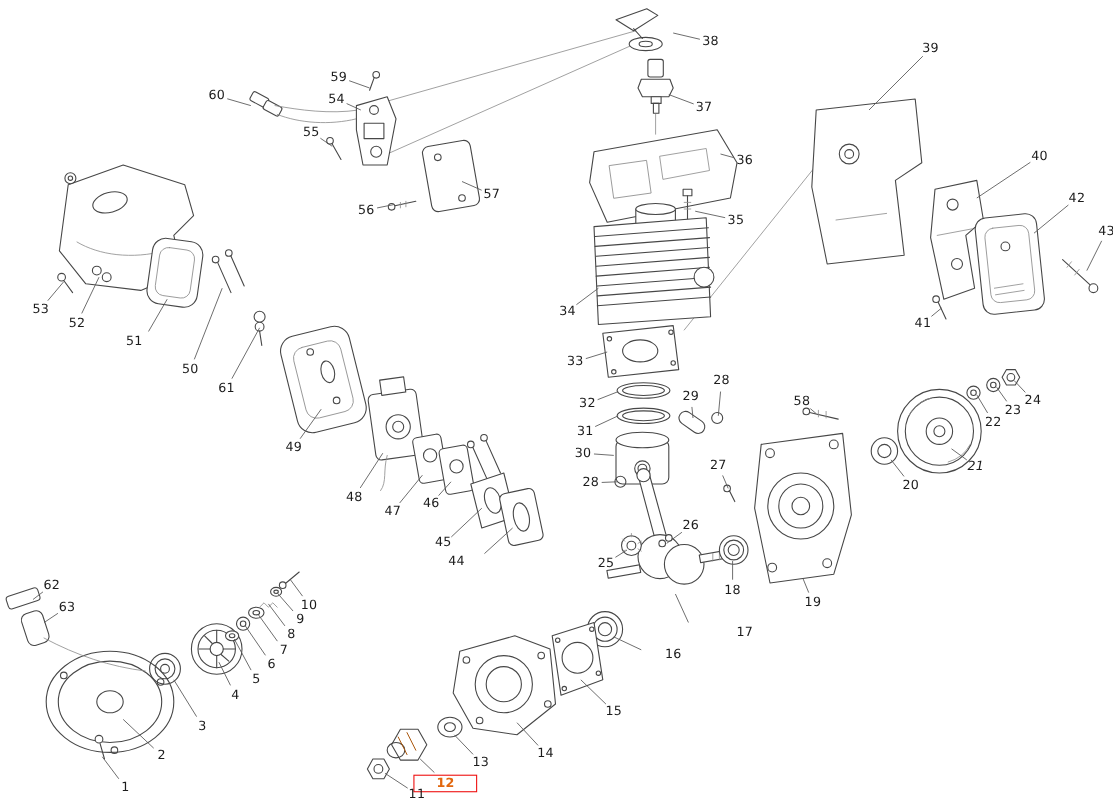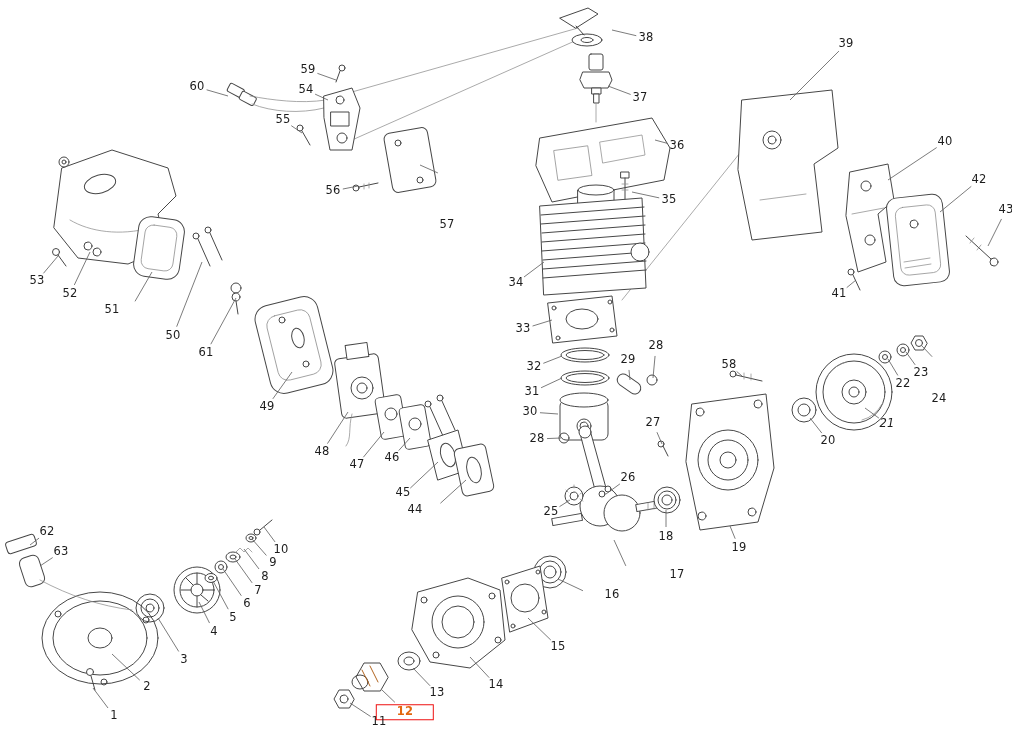--- a/index.html
+++ b/index.html
@@ -493,38 +493,38 @@
   <div id="label-layer">
       <span class="part-label" style="left: 646px; top: 38px;">38</span>
       <span class="part-label" style="left: 846px; top: 44px;">39</span>
       <span class="part-label" style="left: 308px; top: 70px;">59</span>
       <span class="part-label" style="left: 306px; top: 90px;">54</span>
       <span class="part-label" style="left: 197px; top: 87px;">60</span>
       <span class="part-label" style="left: 640px; top: 98px;">37</span>
       <span class="part-label" style="left: 283px; top: 120px;">55</span>
       <span class="part-label" style="left: 677px; top: 146px;">36</span>
       <span class="part-label" style="left: 945px; top: 142px;">40</span>
-      <span class="part-label" style="left: 447px; top: 177px; margin-top: 48px;">57</span>
+      <span class="part-label" style="left: 447px; top: 177px;">57</span>
       <span class="part-label" style="left: 333px; top: 191px;">56</span>
       <span class="part-label" style="left: 669px; top: 200px;">35</span>
       <span class="part-label" style="left: 979px; top: 180px;">42</span>
       <span class="part-label" style="left: 1006px; top: 210px;">43</span>
       <span class="part-label" style="left: 37px; top: 281px;">53</span>
       <span class="part-label" style="left: 70px; top: 294px;">52</span>
       <span class="part-label" style="left: 516px; top: 283px;">34</span>
       <span class="part-label" style="left: 839px; top: 294px;">41</span>
-      <span class="part-label" style="left: 112px; top: 310px;">51</span>
+      <span class="part-label" style="left: 122px; top: 310px;">51</span>
       <span class="part-label" style="left: 173px; top: 336px;">50</span>
       <span class="part-label" style="left: 523px; top: 329px;">33</span>
       <span class="part-label" style="left: 206px; top: 353px;">61</span>
       <span class="part-label" style="left: 534px; top: 367px;">32</span>
       <span class="part-label" style="left: 628px; top: 360px;">29</span>
       <span class="part-label" style="left: 656px; top: 346px;">28</span>
       <span class="part-label" style="left: 729px; top: 365px;">58</span>
-      <span class="part-label" style="left: 939px; top: 364px; margin-top: 35px;">24</span>
+      <span class="part-label" style="left: 939px; top: 364px;">24</span>
       <span class="part-label" style="left: 921px; top: 373px;">23</span>
       <span class="part-label" style="left: 903px; top: 384px;">22</span>
       <span class="part-label" style="left: 532px; top: 392px;">31</span>
       <span class="part-label" style="left: 267px; top: 407px;">49</span>
       <span class="part-label" style="left: 530px; top: 412px;">30</span>
       <span class="part-label" style="left: 887px; top: 424px; font-style: italic;">21</span>
       <span class="part-label" style="left: 322px; top: 452px;">48</span>
       <span class="part-label" style="left: 537px; top: 439px;">28</span>
       <span class="part-label" style="left: 653px; top: 423px;">27</span>
       <span class="part-label" style="left: 828px; top: 441px;">20</span>

